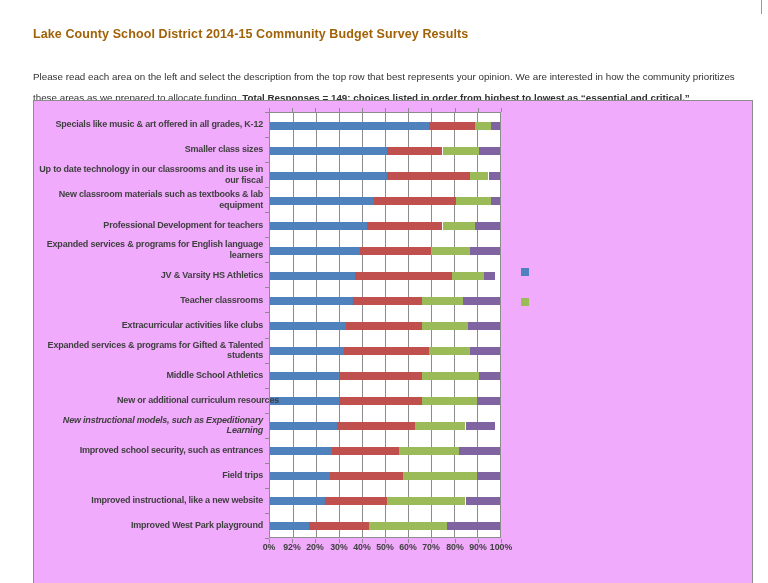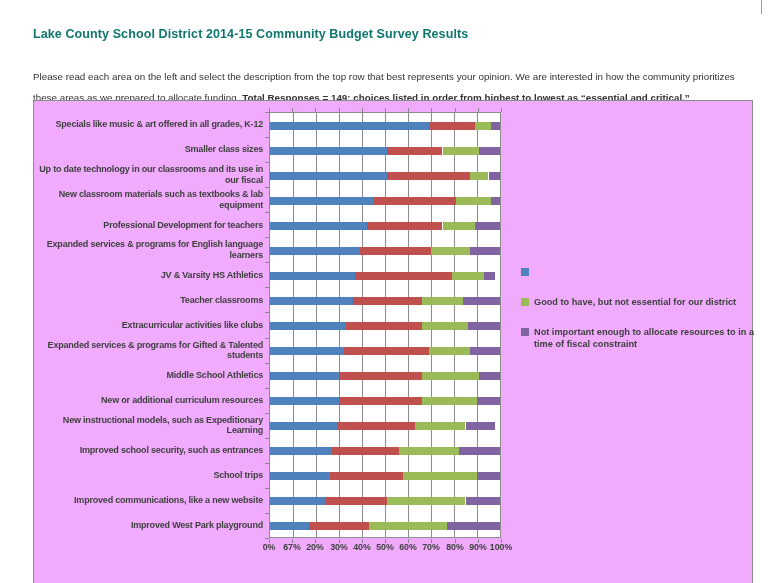--- a/index.html
+++ b/index.html
@@ -1,20 +1,20 @@
 <!DOCTYPE html>
 <html><head>
 <meta charset="utf-8">
 <style>
   * { margin:0; padding:0; box-sizing:border-box; }
   html,body { background:#ffffff; }
   body { font-family:"Liberation Sans", sans-serif; color:#3b3b3b; }
   #page { position:relative; width:768px; height:583px; background:#fff; overflow:hidden; }
 
-  .doc-title { position:absolute; left:33px; top:27px; font-size:12.5px; font-weight:bold; color:#0f766e; letter-spacing:0.1px; }
+  .doc-title { position:absolute; left:33px; top:27px; font-size:12.5px; font-weight:bold; color:#a16207; letter-spacing:0.1px; }
   .doc-intro { position:absolute; left:33px; top:66px; width:716px; font-size:9.8px; line-height:21px; color:#333333; }
   .doc-intro .bold { font-weight:bold; }
 
   .page-edge { position:absolute; top:0; height:14px; width:1px; background:#9a9a9a; left:761px; }
 
   .chart-box { position:absolute; left:33px; top:100px; width:720px; height:540px; border:1px solid #8c8c8c; background:#f0abfc; }
 
   .plot { position:absolute; left:235px; top:11px; width:232px; height:426px; border:1px solid #8c8c8c; background:#fff; }
   .gridline { position:absolute; top:0; bottom:0; width:1px; background:#8c8c8c; }
   .bar-row { position:absolute; left:0; width:100%; height:8px; }
@@ -163,25 +163,25 @@
         <div class="cat-label" style="top: 36.0588px; height: 25.0588px;">Smaller class sizes</div>
         <div class="cat-label" style="top: 61.1176px; height: 25.0588px;">Up to date technology in our classrooms and its use in our fiscal</div>
         <div class="cat-label" style="top: 86.1765px; height: 25.0588px;">New classroom materials such as textbooks &amp; lab equipment</div>
         <div class="cat-label" style="top: 111.235px; height: 25.0588px;">Professional Development for teachers</div>
         <div class="cat-label" style="top: 136.294px; height: 25.0588px;">Expanded services &amp; programs for English language learners</div>
         <div class="cat-label" style="top: 161.353px; height: 25.0588px;">JV &amp; Varsity HS Athletics</div>
         <div class="cat-label" style="top: 186.412px; height: 25.0588px;">Teacher classrooms</div>
         <div class="cat-label" style="top: 211.471px; height: 25.0588px;">Extracurricular activities like clubs</div>
         <div class="cat-label" style="top: 236.529px; height: 25.0588px;">Expanded services &amp; programs for Gifted &amp; Talented students</div>
         <div class="cat-label" style="top: 261.588px; height: 25.0588px;">Middle School Athletics</div>
-        <div class="cat-label" style="top: 286.647px; height: 25.0588px;">New or additional curriculum resources</div>
-        <div class="cat-label" style="top: 311.706px; height: 25.0588px;">New instructional models, such as Expeditionary Learning</div>
+        <div class="cat-label" style="top: 286.647px; height: 25.0588px; margin-left: 16px;">New or additional curriculum resources</div>
+        <div class="cat-label" style="top: 311.706px; height: 25.0588px; font-style: italic;">New instructional models, such as Expeditionary Learning</div>
         <div class="cat-label" style="top: 336.765px; height: 25.0588px;">Improved school security, such as entrances</div>
-        <div class="cat-label" style="top: 361.824px; height: 25.0588px;">School trips</div>
-        <div class="cat-label" style="top: 386.882px; height: 25.0588px;">Improved communications, like a new website</div>
+        <div class="cat-label" style="top: 361.824px; height: 25.0588px;">Field trips</div>
+        <div class="cat-label" style="top: 386.882px; height: 25.0588px;">Improved instructional, like a new website</div>
         <div class="cat-label" style="top: 411.941px; height: 25.0588px;">Improved West Park playground</div>
       </div>
     <div id="axis-ticks">
         <div class="tick-h" style="left: 231px; top: 11px;"></div>
         <div class="tick-h" style="left: 231px; top: 36px;"></div>
         <div class="tick-h" style="left: 231px; top: 61px;"></div>
         <div class="tick-h" style="left: 231px; top: 86px;"></div>
         <div class="tick-h" style="left: 231px; top: 111px;"></div>
         <div class="tick-h" style="left: 231px; top: 136px;"></div>
         <div class="tick-h" style="left: 231px; top: 161px;"></div>
@@ -214,39 +214,34 @@
         <div class="tick-v" style="left: 397px; top: 438px;"></div>
         <div class="tick-v" style="left: 421px; top: 7px;"></div>
         <div class="tick-v" style="left: 421px; top: 438px;"></div>
         <div class="tick-v" style="left: 444px; top: 7px;"></div>
         <div class="tick-v" style="left: 444px; top: 438px;"></div>
         <div class="tick-v" style="left: 467px; top: 7px;"></div>
         <div class="tick-v" style="left: 467px; top: 438px;"></div>
       </div>
     <div id="x-labels">
         <div class="x-label" style="left: 213px;">0%</div>
-        <div class="x-label" style="left: 236px;">67%</div>
+        <div class="x-label" style="left: 236px;">92%</div>
         <div class="x-label" style="left: 259px;">20%</div>
         <div class="x-label" style="left: 283px;">30%</div>
         <div class="x-label" style="left: 306px;">40%</div>
         <div class="x-label" style="left: 329px;">50%</div>
         <div class="x-label" style="left: 352px;">60%</div>
         <div class="x-label" style="left: 375px;">70%</div>
         <div class="x-label" style="left: 399px;">80%</div>
         <div class="x-label" style="left: 422px;">90%</div>
         <div class="x-label" style="left: 445px;">100%</div>
       </div>
     <div class="legend" id="legend">
         <div class="legend-entry" style="margin-bottom: 20px;">
           <div class="legend-swatch" style="background: rgb(79, 129, 189);"></div>
         </div>
         <div class="legend-entry" style="margin-bottom: 17px;">
           <div class="legend-swatch" style="background: rgb(155, 187, 89);"></div>
-          <div class="legend-text">Good to have, but not essential for our district</div>
-        </div>
-        <div class="legend-entry" style="margin-bottom: 0px;">
-          <div class="legend-swatch" style="background: rgb(128, 100, 162);"></div>
-          <div class="legend-text">Not important enough to allocate resources to in a time of fiscal constraint</div>
         </div>
       </div>
   </div>
 
 </div>
 
 </body></html>

